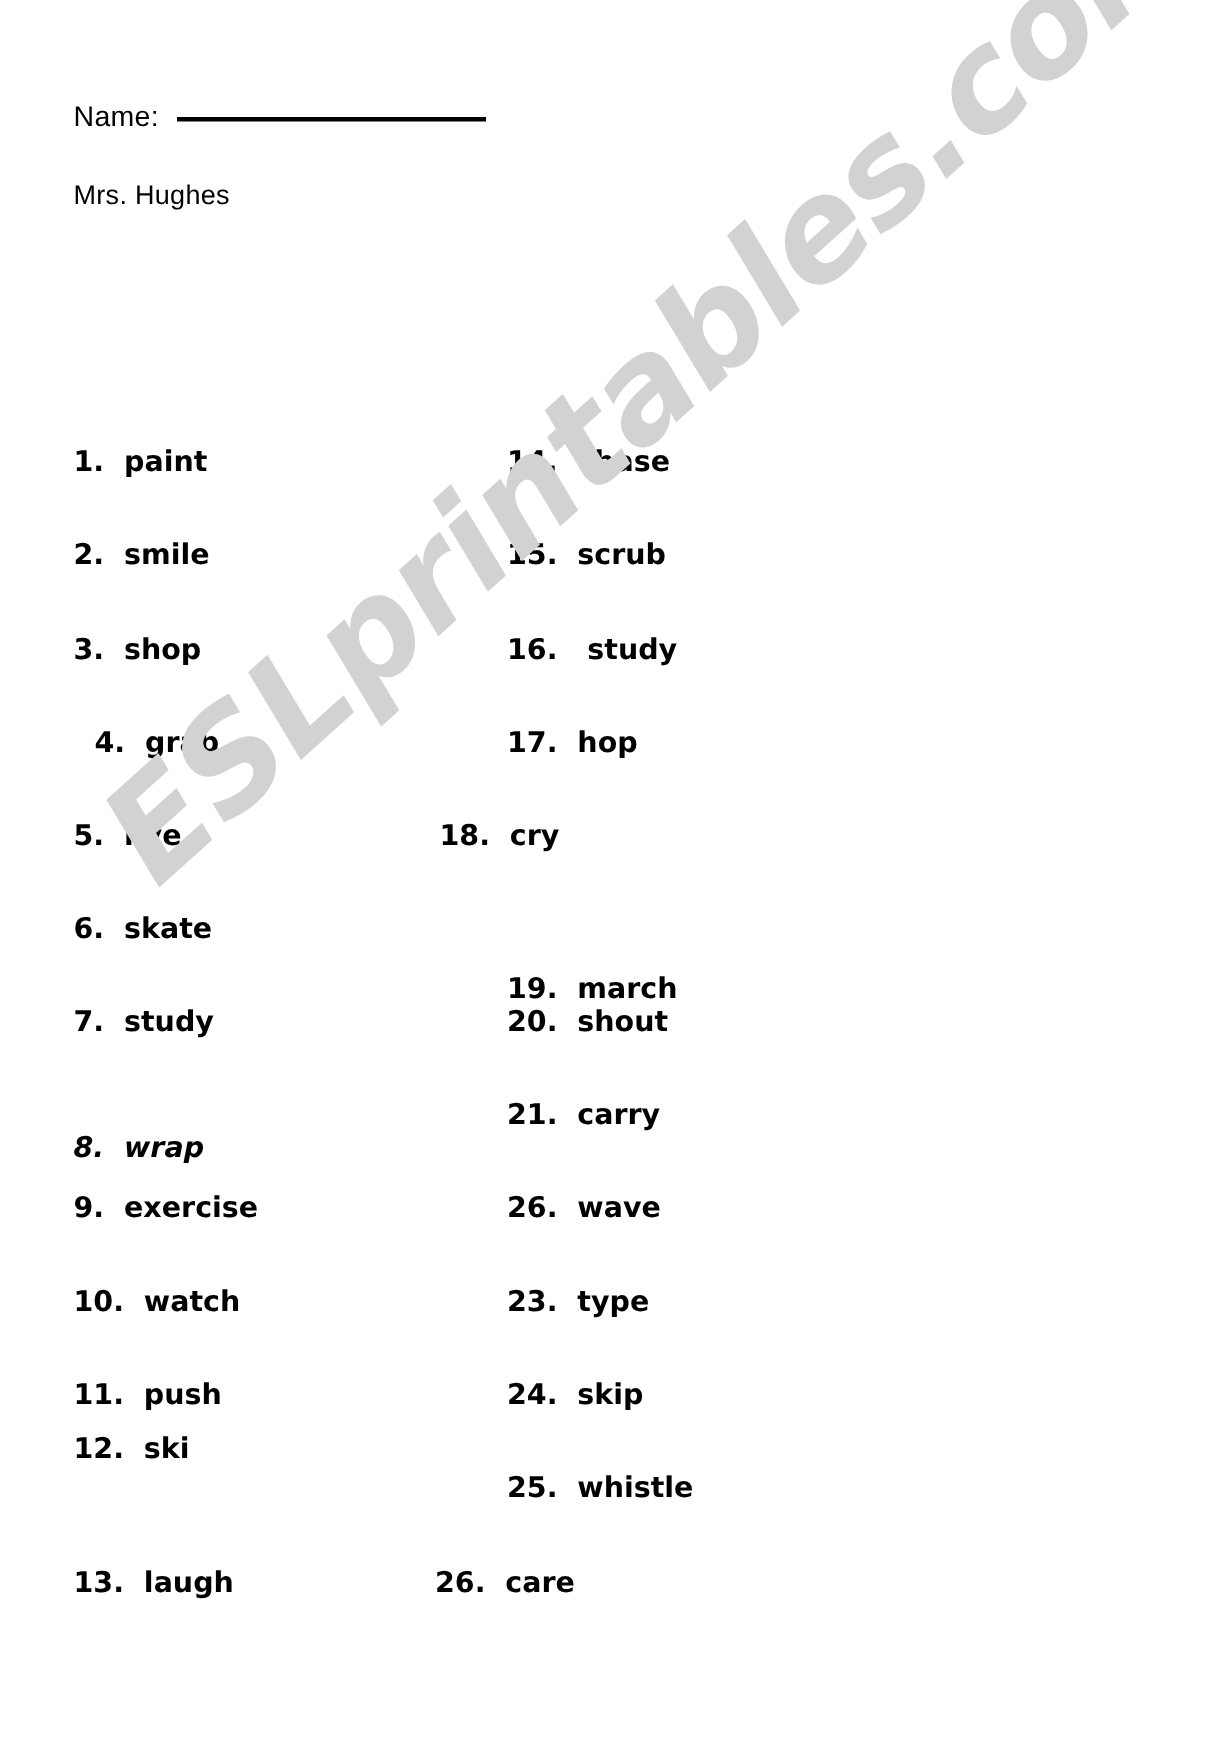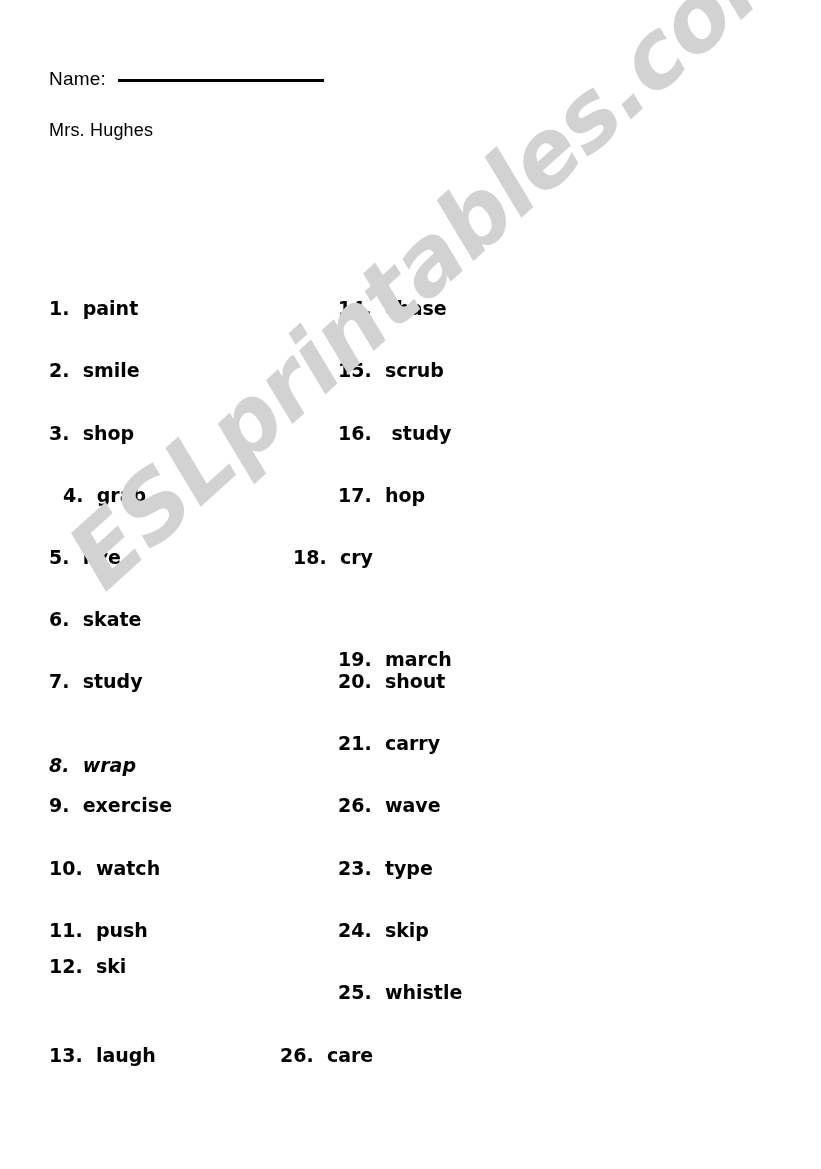--- a/index.html
+++ b/index.html
@@ -158,21 +158,21 @@
         <div class="word" style="left: 338px; top: 420px;"><span class="num">16.</span><span>&nbsp;&nbsp;&nbsp;</span><span class="term">study</span></div>
         <div class="word" style="left: 338px; top: 482px;"><span class="num">17.</span><span>&nbsp;&nbsp;</span><span class="term">hop</span></div>
         <div class="word" style="left: 293px; top: 544px;"><span class="num">18.</span><span>&nbsp;&nbsp;</span><span class="term">cry</span></div>
         <div class="word" style="left: 338px; top: 606px; margin-top: 40px;"><span class="num">19.</span><span>&nbsp;&nbsp;</span><span class="term">march</span></div>
         <div class="word" style="left: 338px; top: 668px;"><span class="num">20.</span><span>&nbsp;&nbsp;</span><span class="term">shout</span></div>
         <div class="word" style="left: 338px; top: 730px;"><span class="num">21.</span><span>&nbsp;&nbsp;</span><span class="term">carry</span></div>
         <div class="word" style="left: 338px; top: 792px;"><span class="num">26.</span><span>&nbsp;&nbsp;</span><span class="term">wave</span></div>
         <div class="word" style="left: 338px; top: 855px;"><span class="num">23.</span><span>&nbsp;&nbsp;</span><span class="term">type</span></div>
         <div class="word" style="left: 338px; top: 917px;"><span class="num">24.</span><span>&nbsp;&nbsp;</span><span class="term">skip</span></div>
         <div class="word" style="left: 338px; top: 979px;"><span class="num">25.</span><span>&nbsp;&nbsp;</span><span class="term">whistle</span></div>
-        <div class="word" style="left: 280px; top: 1042px;"><span class="num">26.</span><span>&nbsp;&nbsp;</span><span class="term">care</span></div>
+        <div class="word" style="left: 290px; top: 1042px;"><span class="num">26.</span><span>&nbsp;&nbsp;</span><span class="term">care</span></div>
       </div>
 
   </div>
 
   <div id="watermark">
     <div class="wm-text">ESLprintables.com</div>
   </div>
 
 </div>
 

